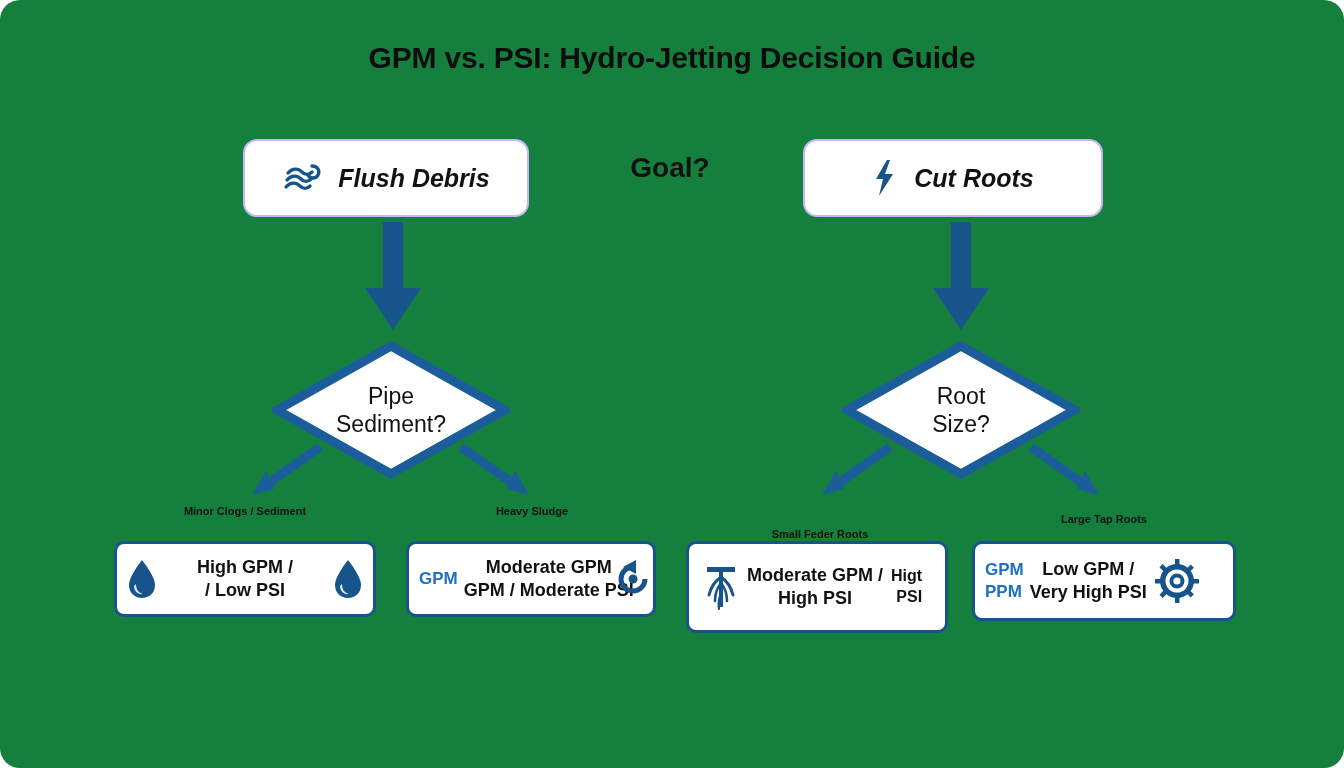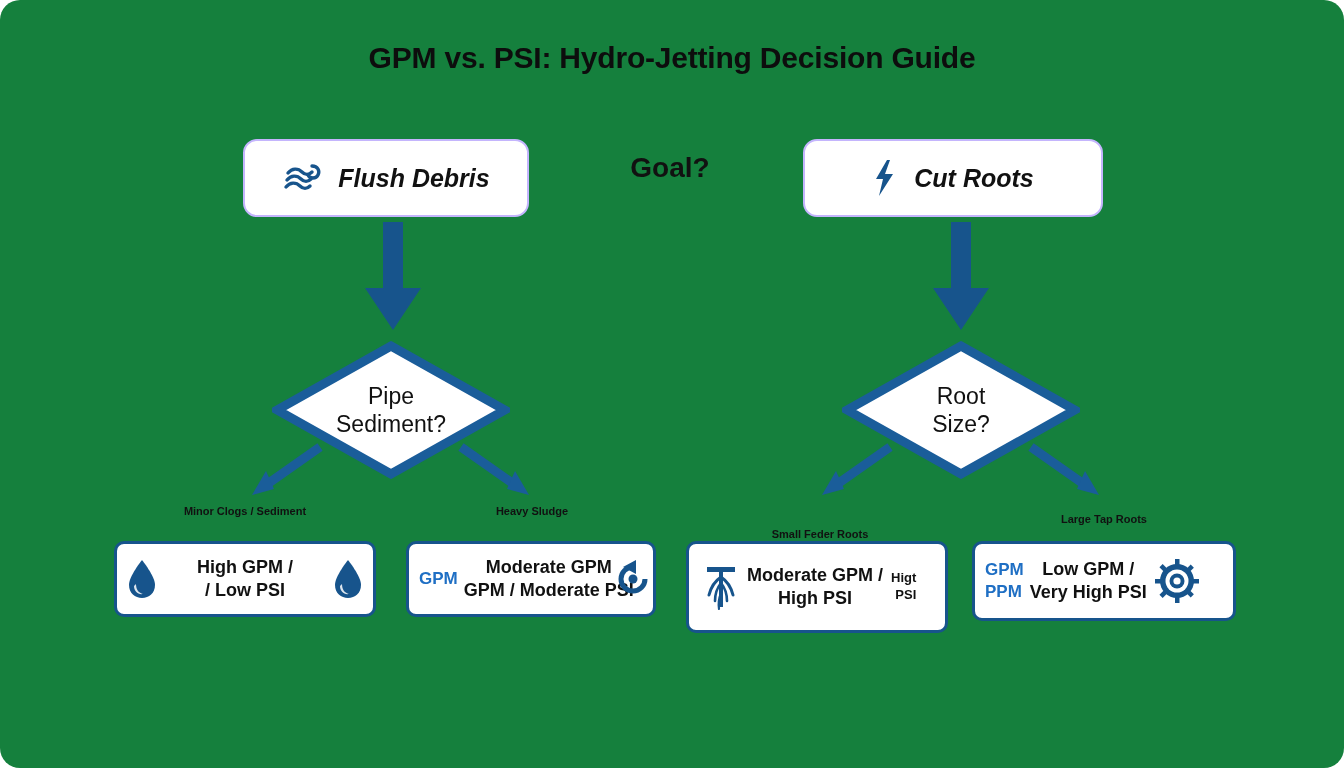--- a/index.html
+++ b/index.html
@@ -130,21 +130,21 @@
   }
   .rb-tag {
     font-size: 17px;
     font-weight: bold;
     color: #1f6fc4;
     line-height: 1.28;
     text-align: left;
     white-space: nowrap;
   }
   .rb-ghost {
-    font-size: 13px;
+    font-size: 16px;
     font-weight: bold;
     color: #111111;
     line-height: 1.3;
     text-align: right;
     white-space: nowrap;
   }
   #rbox-1 { left: 114px; top: 541px; width: 262px; height: 76px; justify-content: space-between; }
   #rbox-2 { left: 406px; top: 541px; width: 250px; height: 76px; justify-content: flex-start; gap: 6px; }
   #rbox-3 { left: 686px; top: 541px; width: 262px; height: 92px; justify-content: flex-start; gap: 4px; }
   #rbox-4 { left: 972px; top: 541px; width: 264px; height: 80px; justify-content: flex-start; gap: 6px; }

